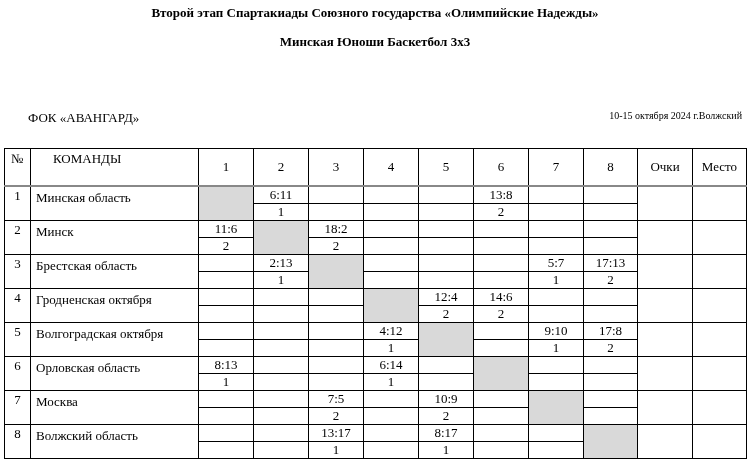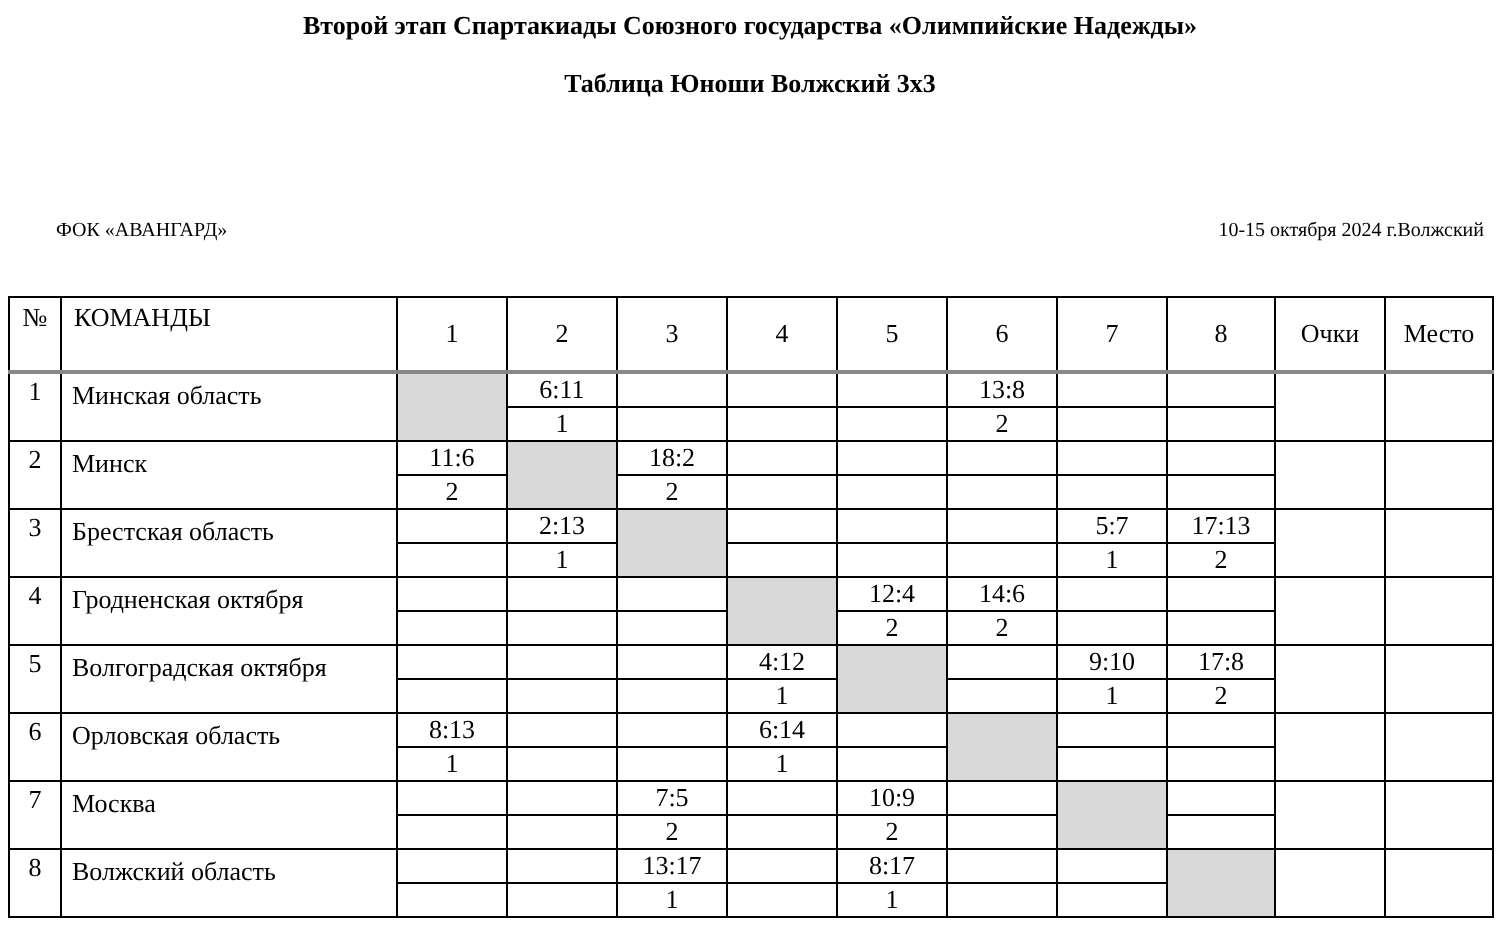--- a/index.html
+++ b/index.html
@@ -1,40 +1,40 @@
 <!DOCTYPE html>
 <html><head>
 <meta charset="utf-8">
 <style>
   html, body { margin:0; padding:0; background:#fff; }
   body { width:750px; height:464px; position:relative; overflow:hidden;
          font-family:"Liberation Serif", "DejaVu Serif", serif; color:#000; }
   .title { position:absolute; left:0; width:750px; text-align:center; font-weight:bold; font-size:13px; }
   .t1 { top:5px; }
   .t2 { top:34px; }
-  .venue { position:absolute; left:28px; top:110px; font-size:10px; }
+  .venue { position:absolute; left:28px; top:110px; font-size:13px; }
   .dates { position:absolute; right:8px; top:110px; font-size:10px; }
   table { position:absolute; left:4px; top:148px; border-collapse:collapse; table-layout:fixed; font-size:13px; }
   td, th { border:1px solid #000; padding:0; font-weight:normal; }
   th { height:34px; text-align:center; vertical-align:middle; }
   th.num { vertical-align:top; padding-top:2px; }
-  th.teams { text-align:left; vertical-align:top; padding:2px 0 0 6px; }
+  th.teams { text-align:left; vertical-align:top; padding:2px 0 0 22px; }
   thead tr { border-bottom:2px solid #888; }
   td.idx { text-align:center; vertical-align:top; padding-top:1px; }
   td.team { vertical-align:top; padding:3px 0 0 5px; }
   td.cell { height:16px; text-align:center; line-height:16px; }
   td.diag { background:#d9d9d9; }
   td.big { }
   tbody tr.bot td.cell { height:16px; }
 </style>
 </head>
 <body>
 
 <div class="title t1">Второй этап Спартакиады Союзного государства «Олимпийские Надежды»</div>
-<div class="title t2">Таблица Юноши Волжский 3х3</div>
+<div class="title t2">Минская Юноши Баскетбол 3х3</div>
 <div class="venue">ФОК «АВАНГАРД»</div>
 <div class="dates">10-15 октября 2024 г.Волжский</div>
 
 <table>
   <colgroup>
     <col style="width:26px">
     <col style="width:168px">
     <col style="width:55px">
       <col style="width:55px">
       <col style="width:55px">

